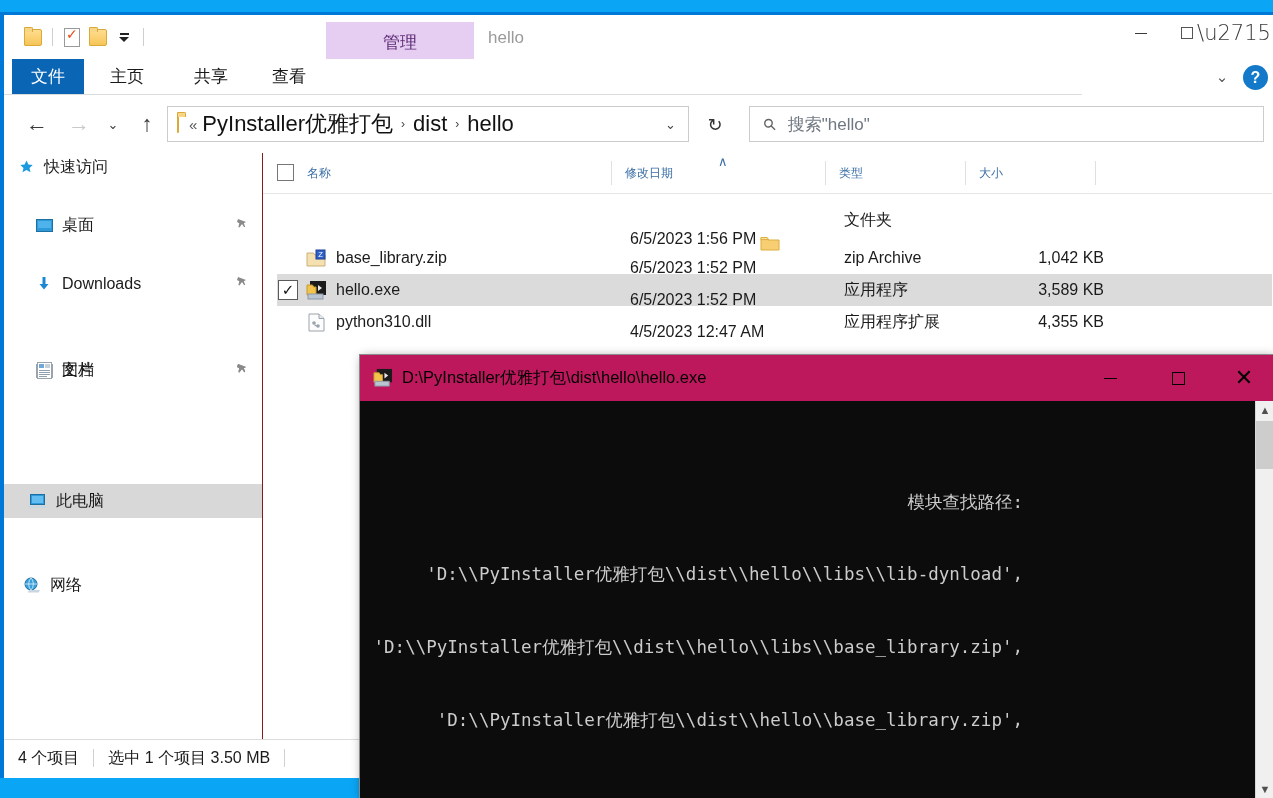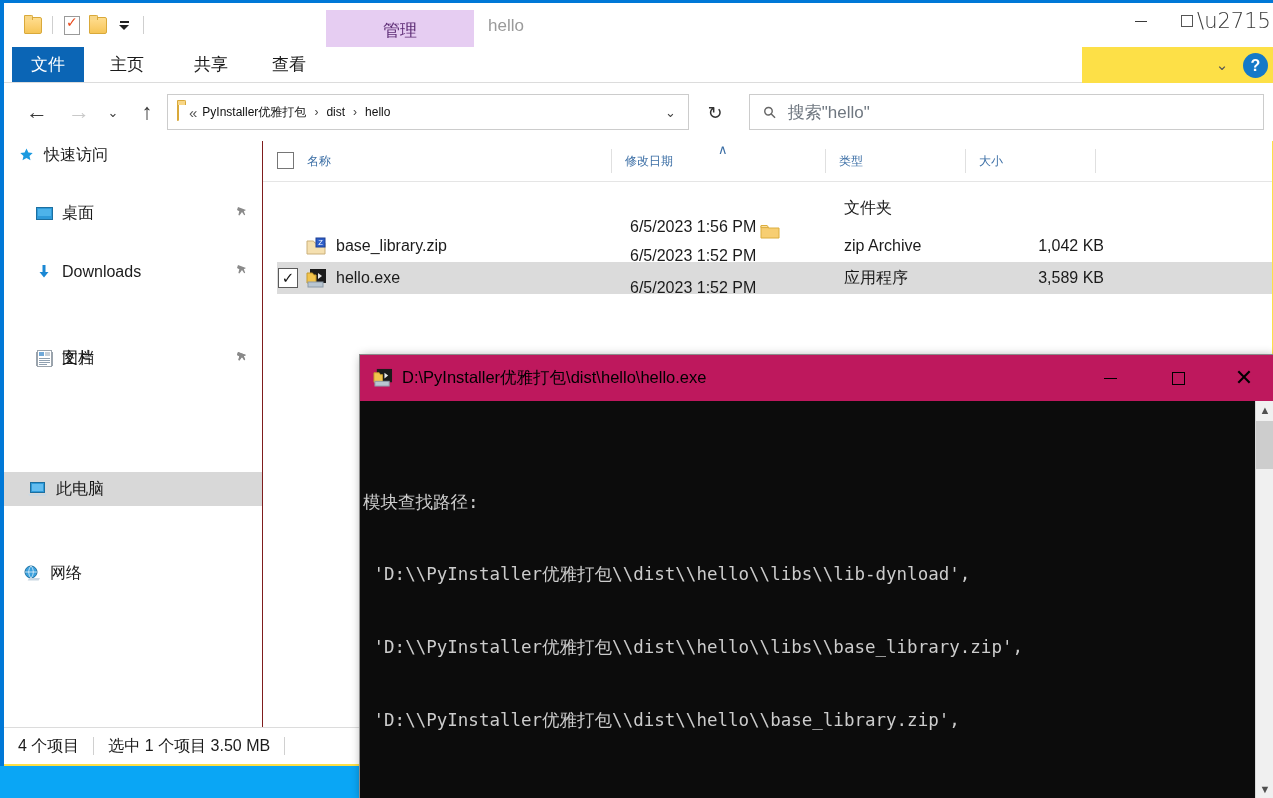--- a/index.html
+++ b/index.html
@@ -15,24 +15,24 @@
     position: relative;
     width: 1273px;
     height: 798px;
     overflow: hidden;
     background: #0aa6f5;
   }
 
   
   #explorer {
     position: absolute;
-    left: 0; top: 0;
+    left: 0; top: 12px;
     width: 1273px;
     height: 766px;
-    background: #fde047;
+    background: #ffffff;
     box-sizing: border-box;
   }
   #explorer-accent-left {
     position: absolute;
     left: 0; top: 0;
     width: 4px;
     height: 766px;
     background: #0078d7;
   }
   #explorer-accent-top {
@@ -201,21 +201,21 @@
     background: #ffffff;
     display: flex;
     align-items: center;
     box-sizing: border-box;
   }
   .addr-folder {
     margin-left: 9px;
     margin-right: 2px;
   }
   .crumb-sep-dbl { color:#555; font-size:15px; margin: 0 5px 0 8px; }
-  .crumb { font-size: 12px; color: #111; white-space: nowrap; }
+  .crumb { font-size: 22px; color: #111; white-space: nowrap; }
   .crumb-sep { color:#444; font-size: 12px; margin: 0 8px; }
   .addr-caret {
     margin-left: auto;
     margin-right: 12px;
     font-size: 13px;
     color: #444;
   }
   .refresh-btn {
     position: absolute;
     left: 690px; top: 11px;
@@ -401,20 +401,21 @@
   .cctl-x { font-size: 22px; color:#000; font-family:"DejaVu Sans",sans-serif; font-weight:300; line-height:1;}
 
   .con-body {
     position: absolute;
     left: 0; top: 46px;
     width: 895px; height: 397px;
     background: #0c0c0c;
     overflow: hidden;
     padding: 16px;
     box-sizing: border-box;
+    text-align: right;
   }
   .con-text {
     position: absolute;
     left: 3px; top: 40px;
     font-family: "DejaVu Sans Mono", "Liberation Mono", monospace;
     font-size: 17.5px;
     line-height: 24.3px;
     color: #cccccc;
     white-space: pre;
   }
@@ -677,20 +678,38 @@
             <path d="M12 5l4 3-4 3z" fill="#e9e9e9"></path>
             <rect x="2" y="14" width="15" height="5" fill="#b9c6d2" stroke="#8c9aa7"></rect>
           </svg>
         </span>
         <span class="cell-name">hello.exe</span>
         <span class="cell-date">6/5/2023 1:52 PM</span>
         <span class="cell-type">应用程序</span>
         <span class="cell-size">3,589 KB</span>
       </div>
 
+      <div class="row" style="top:153px;">
+        <span class="row-check"></span>
+        <span class="row-ico">
+          <svg width="17" height="19" viewBox="0 0 17 19">
+              <path d="M1 1h10l5 4.5V18H1z" fill="#fcfcfc" stroke="#9aa3ac"></path>
+              <path d="M11 1v4.5h5" fill="#e6e9ec" stroke="#9aa3ac"></path>
+              <g fill="#9aa3ac">
+                <circle cx="6" cy="10" r="1.8"></circle>
+                <circle cx="10" cy="13" r="1.8"></circle>
+                <path d="M6.8 11.2l2.6 1.6-.7 1-2.6-1.6z"></path>
+              </g>
+            </svg>
+        </span>
+        <span class="cell-name">python310.dll</span>
+        <span class="cell-date">4/5/2023 12:47 AM</span>
+        <span class="cell-type">应用程序扩展</span>
+        <span class="cell-size">4,355 KB</span>
+      </div>
     </div>
 
     <div class="statusbar">
       <span class="sb-item">4 个项目</span>
       <span class="sb-sep"></span>
       <span class="sb-item">选中 1 个项目  3.50 MB</span>
       <span class="sb-sep"></span>
     </div>
   </div>
 

